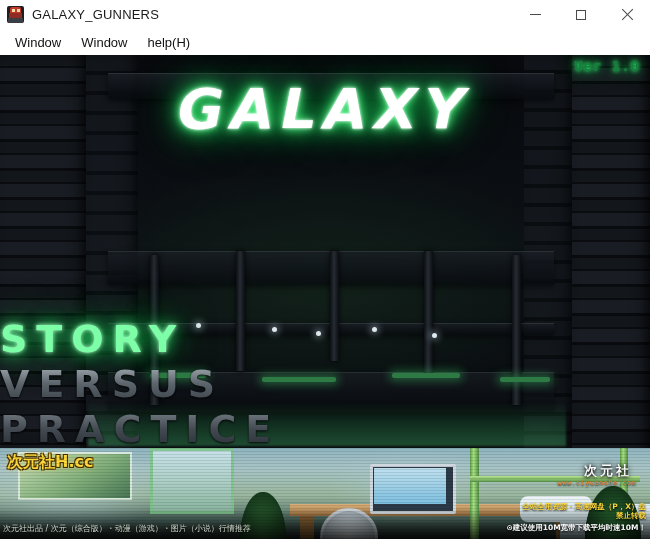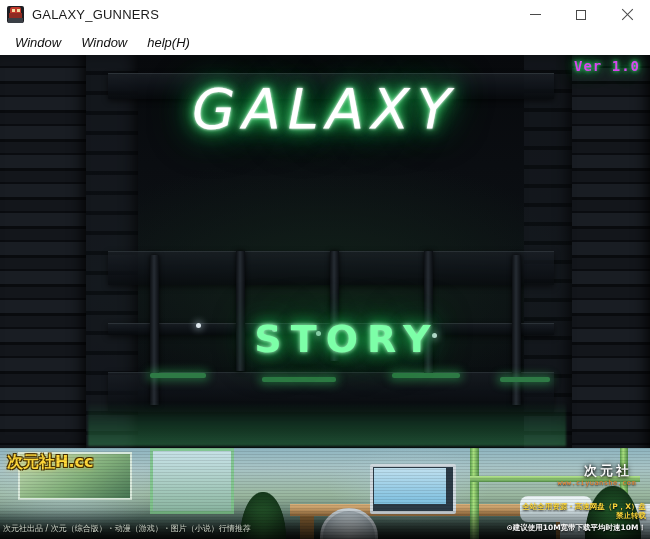--- a/index.html
+++ b/index.html
@@ -28,21 +28,21 @@
   .gl-max{width:10px;height:10px;border:1px solid #4a4a4a;display:block;box-sizing:border-box;}
   .gl-x{width:13px;height:13px;position:relative;display:block;}
   .gl-x:before,.gl-x:after{content:"";position:absolute;left:-1px;top:6px;width:15px;height:1px;
         background:#4a4a4a;}
   .gl-x:before{transform:rotate(45deg);}
   .gl-x:after{transform:rotate(-45deg);}
 
   
   .menubar{position:absolute;left:0;top:29px;width:650px;height:26px;background:#ffffff;
            display:flex;align-items:center;border-bottom:1px solid #dcdcdc;}
-  .menu-item{font-size:13px;color:#111;padding:3px 9px;margin-left:2px;white-space:nowrap;font-style:italic;}
+  .menu-item{font-size:13px;color:#111;padding:3px 9px;margin-left:2px;white-space:nowrap;}
   .menubar .menu-item:first-child{margin-left:6px;}
 
   
   .game{position:absolute;left:0;top:55px;width:650px;height:393px;overflow:hidden;
         background:#05070a;}
   
   .bg-base{position:absolute;inset:0;
     background:
       radial-gradient(ellipse 58% 45% at 50% 58%, rgba(18,34,26,.95) 0%, rgba(4,7,9,0) 72%),
       linear-gradient(180deg,#07090c 0%,#0a0d11 28%,#0c1014 55%,#070a0d 100%);}
@@ -71,43 +71,43 @@
   .greenlamp{position:absolute;height:5px;border-radius:2px;
         background:#2e7a45;box-shadow:0 0 9px 3px rgba(52,180,92,.42);}
   .whitespec{position:absolute;width:5px;height:5px;border-radius:50%;
         background:#dfe8ee;box-shadow:0 0 7px 2px rgba(200,225,235,.45);}
   .floorglow{position:absolute;left:88px;right:84px;bottom:2px;height:44px;
         background:linear-gradient(180deg,rgba(38,120,70,0) 0%,rgba(44,140,78,.30) 55%,rgba(70,185,110,.38) 100%);
         filter:blur(1px);}
 
   
   .vertag{position:absolute;right:10px;top:3px;font-size:14px;font-weight:bold;
-    font-family:"DejaVu Sans Mono",monospace;letter-spacing:1px;color:#d946ef;
+    font-family:"DejaVu Sans Mono",monospace;letter-spacing:1px;color:#15803d;
     text-shadow:0 0 4px #3dff7a,0 0 10px #1dc954,0 0 18px #0c8f38;}
 
   
   .logo-wrap{position:absolute;left:0;right:0;top:26px;text-align:center;}
   .logo-galaxy{font-family:"DejaVu Sans","Liberation Sans",sans-serif;
-    font-size:56px;font-weight:normal;font-style:italic;letter-spacing:7px;
+    font-size:56px;font-weight:bold;font-style:italic;letter-spacing:7px;
     color:#ffffff;line-height:1;
     text-shadow:0 0 3px #ffffff,0 0 9px #6dff9d,0 0 18px #27e262,
                 0 0 30px #10b24a,0 0 46px #0a7c33;}
   .logo-gunners{margin-top:-4px;
     font-family:"DejaVu Sans","Liberation Sans",sans-serif;
     font-size:82px;font-weight:bold;font-style:italic;letter-spacing:2px;line-height:1;
     color:#2a2f34;
     background:linear-gradient(180deg,#6e7780 0%,#3a4249 30%,#20262c 62%,#464e56 100%);
     -webkit-background-clip:text;background-clip:text;
     -webkit-text-fill-color:transparent;
     -webkit-text-stroke:2.5px #9b1b1b;
     filter:drop-shadow(0 0 4px #d4c349) drop-shadow(0 0 14px rgba(40,210,95,.75))
            drop-shadow(0 0 30px rgba(20,150,65,.6));}
 
   
-  .gmenu{position:absolute;left:16px;right:0;top:262px;text-align:center;padding-left:28px;}
+  .gmenu{position:absolute;left:0;right:0;top:262px;}
   .gm{font-family:"DejaVu Sans","Liberation Sans",sans-serif;
       font-weight:bold;font-size:38px;letter-spacing:9px;line-height:1.18;}
   .gm-sel{color:#7dffa8;
       text-shadow:0 0 4px #b6ffcd,0 0 14px #2be068,0 0 28px #0f9c3f,0 0 44px #07742c;}
   .gm-idle{color:#7e868e;
       background:linear-gradient(180deg,#aeb7be 0%,#5c646c 48%,#343b42 100%);
       -webkit-background-clip:text;background-clip:text;-webkit-text-fill-color:transparent;
       filter:drop-shadow(0 1px 1px rgba(0,0,0,.9));}
   .gm-dim{color:#555c64;
       background:linear-gradient(180deg,#7d858d 0%,#434a52 50%,#262c33 100%);
@@ -246,20 +246,22 @@
     <div class="floorglow"></div>
 
     <div class="vertag">Ver 1.0</div>
 
     <div class="logo-wrap">
       <div class="logo-galaxy">GALAXY</div>
     </div>
 
     <div class="gmenu">
       <div class="gm gm-sel">STORY</div>
+      <div class="gm gm-idle">VERSUS</div>
+      <div class="gm gm-dim">PRACTICE</div>
     </div>
   </div>
 
   <div class="banner">
     <div class="ban-photo">
       <div class="ban-wallposter"></div>
       <div class="ban-window"></div>
       <div class="ban-plant"></div>
       <div class="ban-desk"></div>
       <div class="ban-desk2"></div>

